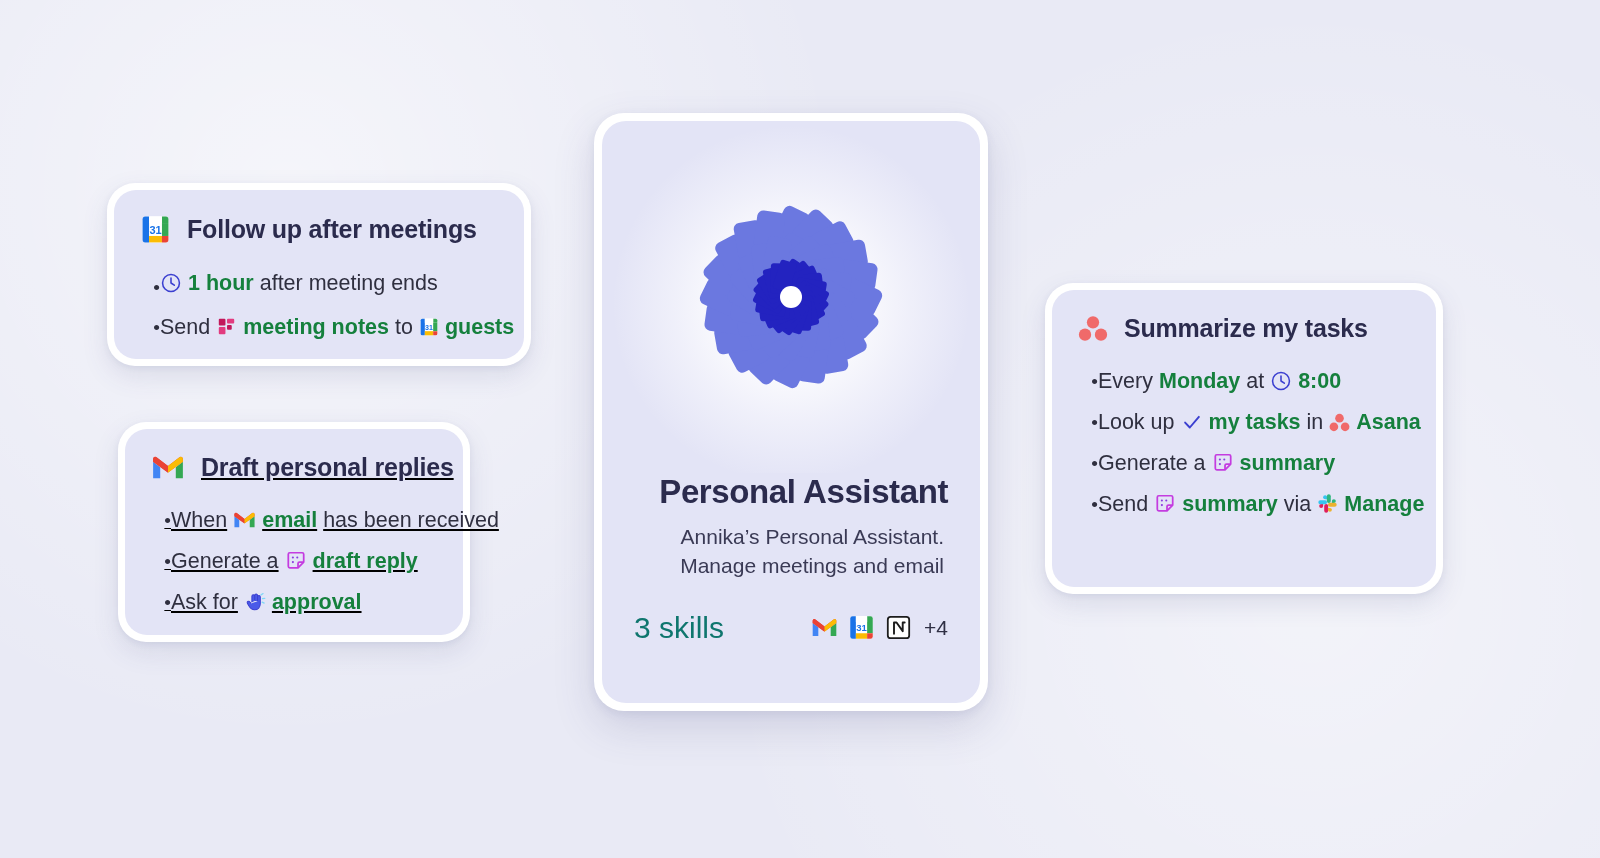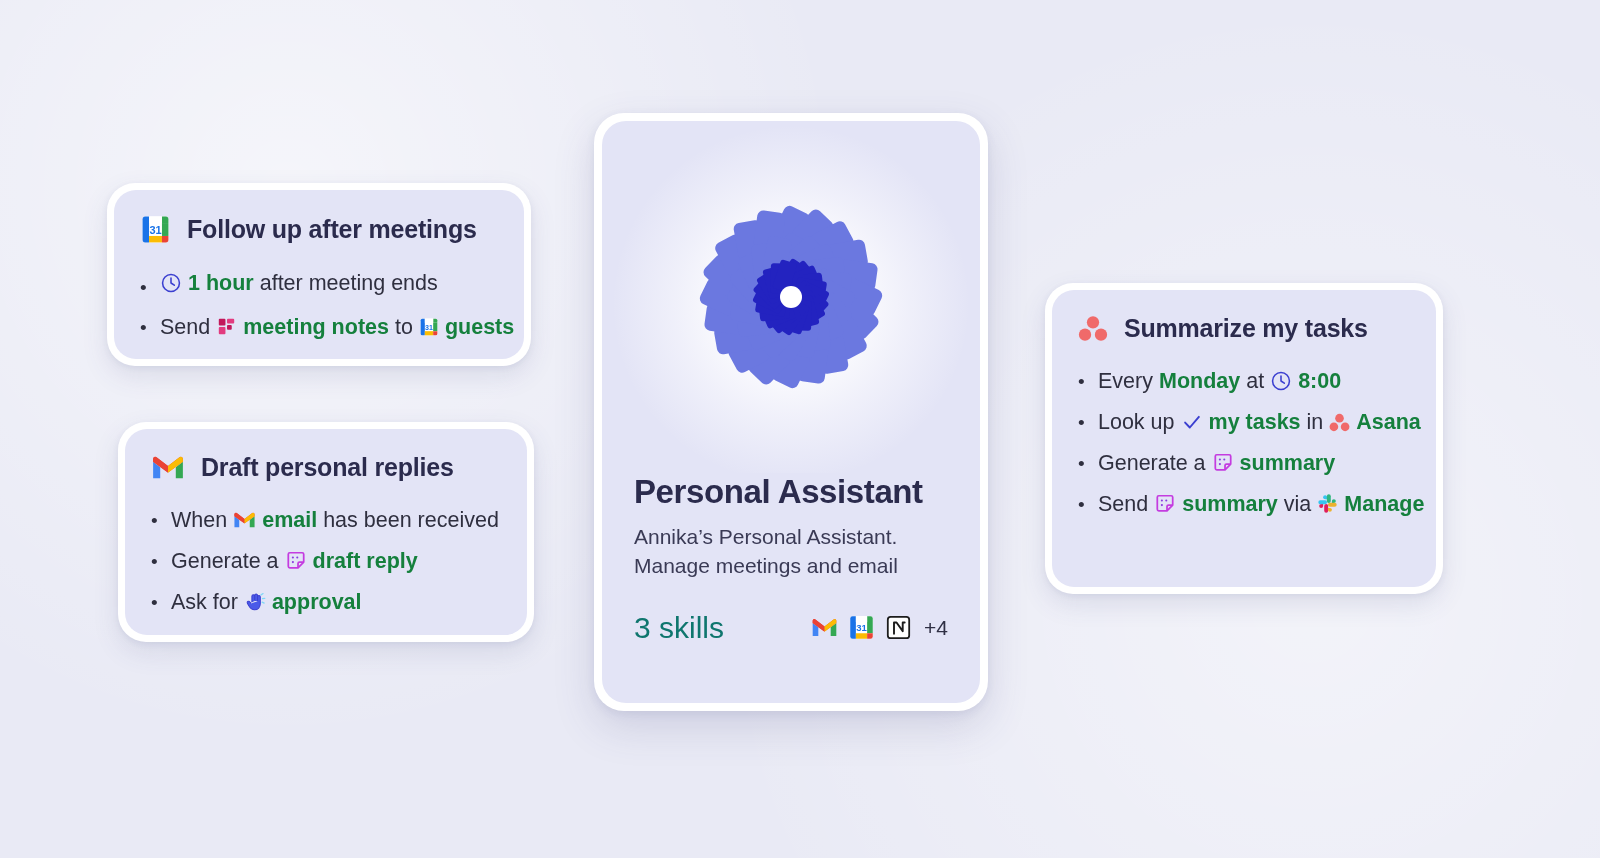--- a/index.html
+++ b/index.html
@@ -26,20 +26,21 @@
       #e9eaf5;
   }
 
   
   .card {
     position: absolute;
     background: #ffffff;
     border-radius: 28px;
     padding: 7px;
     box-shadow: 0 10px 26px rgba(70,74,130,0.13), 0 2px 6px rgba(70,74,130,0.08);
+    text-align: right;
   }
   .card-inner {
     background: #e3e4f6;
     border-radius: 22px;
     width: 100%;
     height: 100%;
   }
 
   
   .skill-card .card-inner { padding: 24px 26px 26px 26px; }
@@ -85,21 +86,21 @@
   .ico {
     display: inline-flex;
     align-items: center;
     justify-content: center;
     vertical-align: middle;
     flex: 0 0 auto;
   }
 
   
   #card-followup  { left: 107px;  top: 183px;  width: 424px; height: 183px; }
-  #card-replies   { left: 118px;  top: 422px;  width: 416px; height: 220px; }
+  #card-replies   { left: 118px;  top: 422px;  width: 352px; height: 220px; text-decoration: underline; }
   #card-summarize { left: 1045px; top: 283px;  width: 398px; height: 311px; }
 
   
   #card-assistant {
     left: 594px; top: 113px; width: 394px; height: 598px;
     border-radius: 30px;
     padding: 8px;
     box-shadow: 0 16px 40px rgba(70,74,130,0.17), 0 3px 10px rgba(70,74,130,0.09);
   }
   #card-assistant .card-inner {

